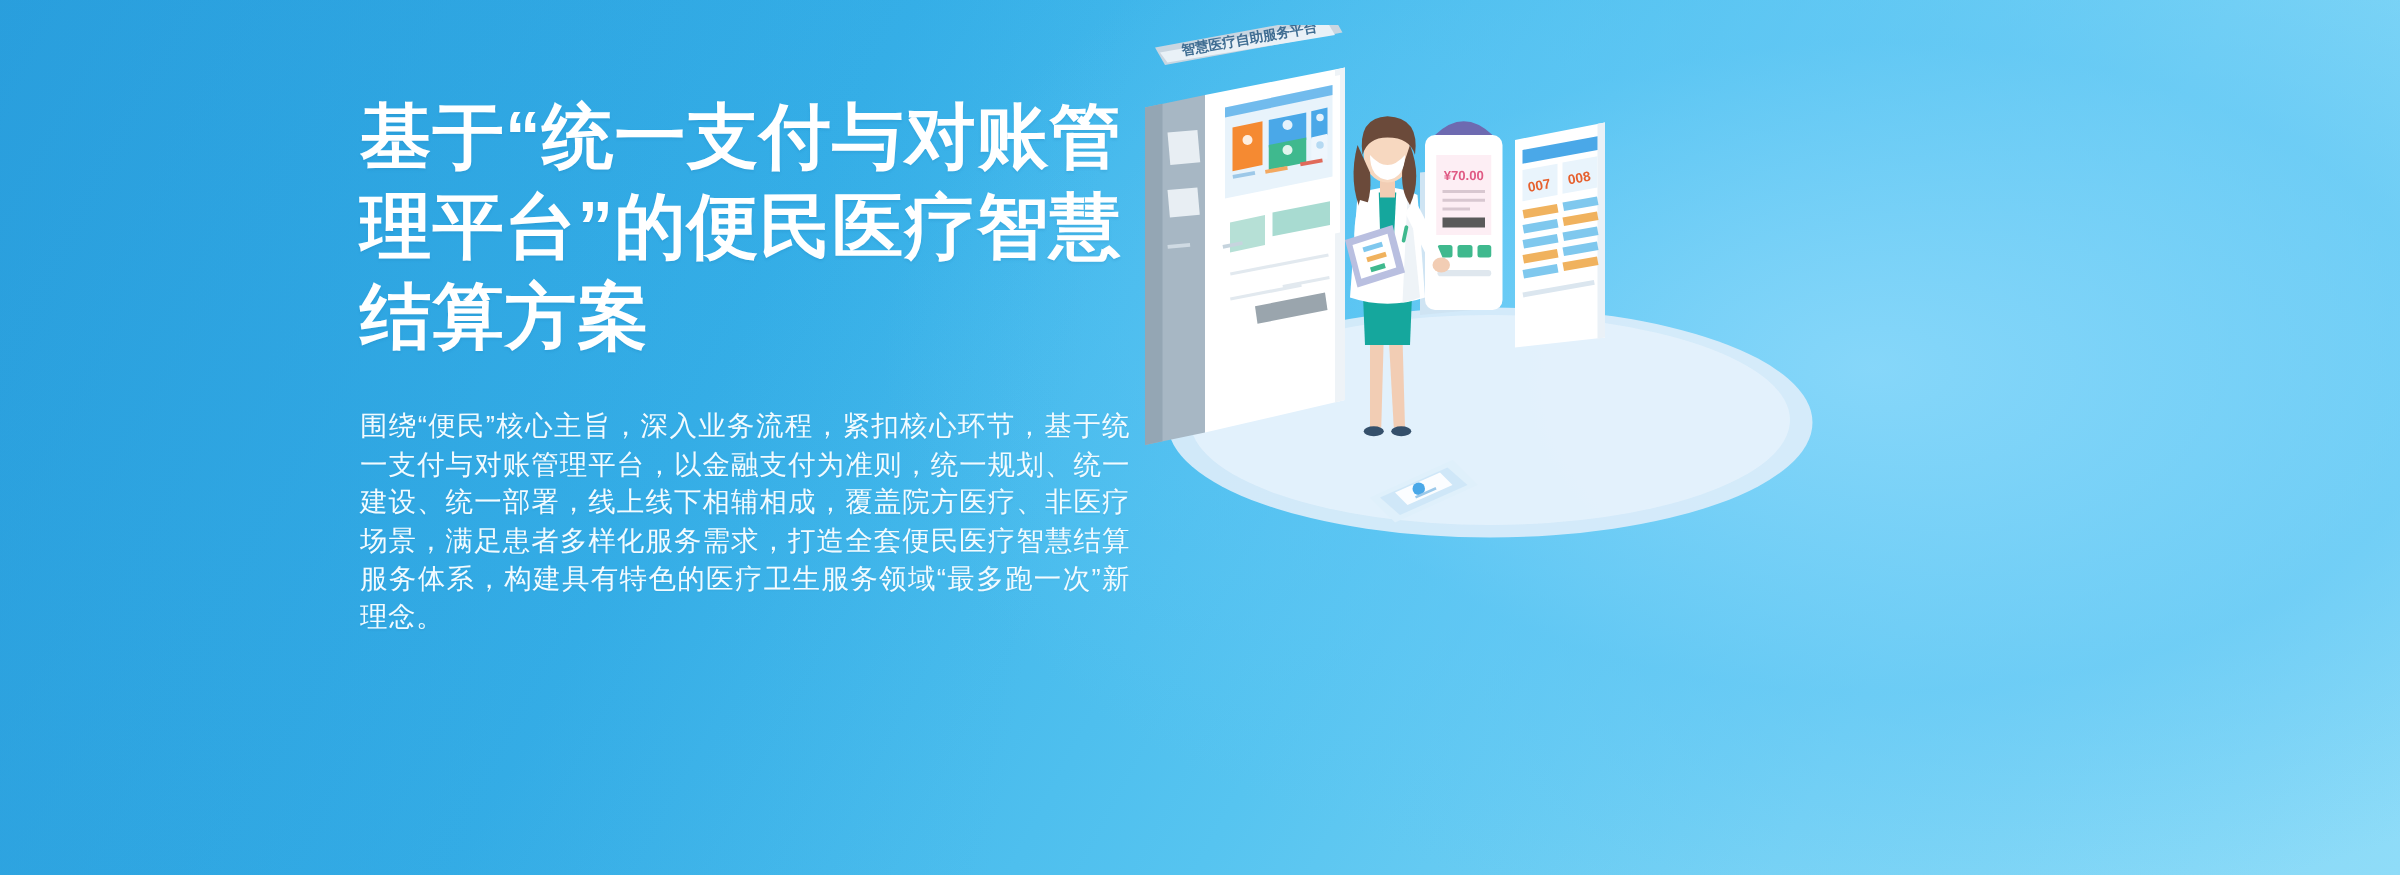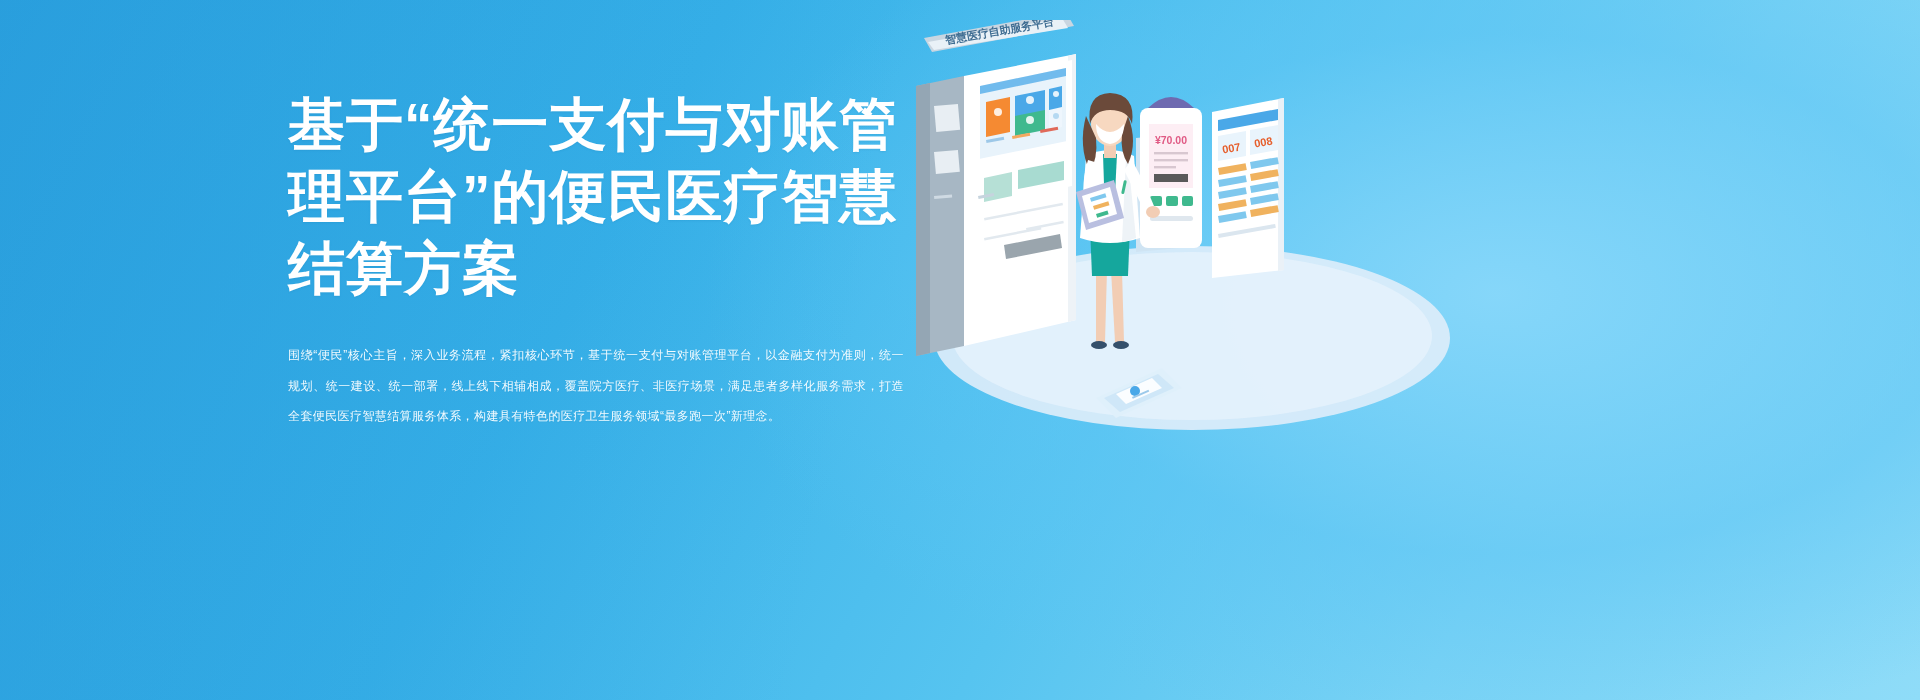--- a/index.html
+++ b/index.html
@@ -15,30 +15,30 @@
       linear-gradient(118deg,#2aa3e0 0%,#36b0e8 32%,#56c4f0 58%,#7ad3f5 78%,#8fdcf8 100%);
     overflow:hidden;
   }
   .banner:before{
     content:"";position:absolute;inset:0;
     background:linear-gradient(100deg,rgba(40,150,215,.35) 0%,rgba(40,150,215,0) 45%);
     pointer-events:none;
   }
 
   
-  .copy{position:absolute;left:288px;top:88px;width:620px;}
+  .copy{position:absolute;left:288px;top:74px;width:620px;}
   .headline{
     margin:0;color:#ffffff;
     font-size:57px;line-height:72px;font-weight:700;letter-spacing:1px;
     text-shadow:0 1px 2px rgba(30,120,175,.18);
     white-space:pre-wrap;
   }
   .subcopy{
     margin:0;padding-top:36px;color:#f2fbff;
-    font-size:12px;line-height:30.5px;letter-spacing:.4px;
+    font-size:22px;line-height:30.5px;letter-spacing:.4px;
     text-align:justify;width:616px;
     text-shadow:0 1px 1px rgba(30,120,175,.12);
   }
 
   
   .art{position:absolute;left:900px;top:20px;width:560px;height:440px;}
   .art svg{display:block;}
 </style>
 </head>
 <body>

